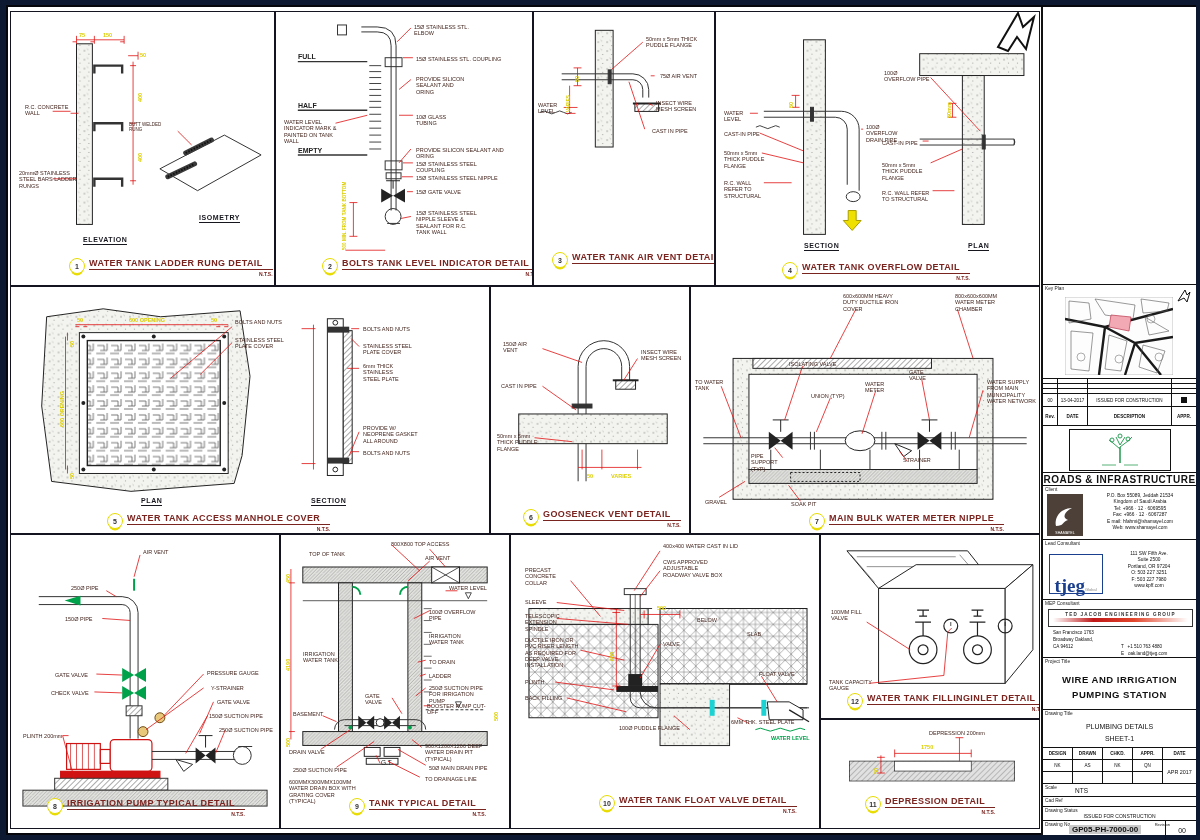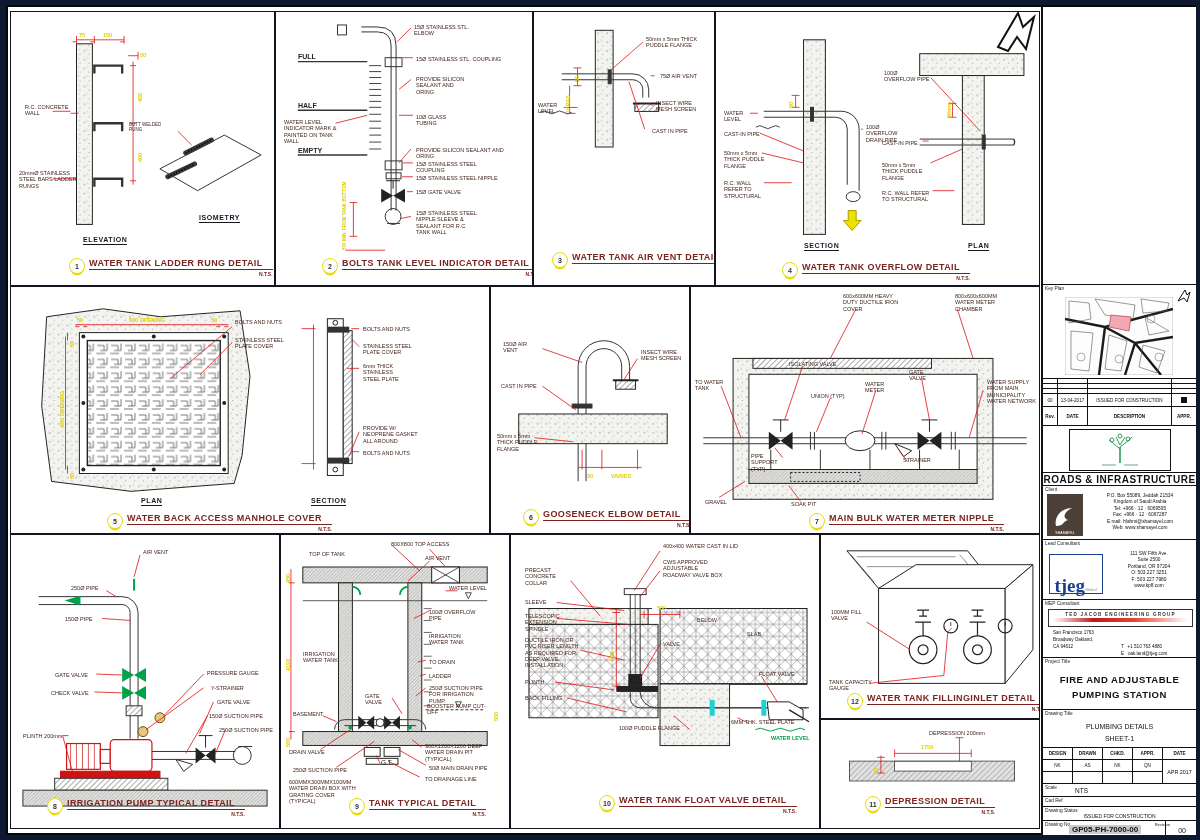--- a/index.html
+++ b/index.html
@@ -276,21 +276,21 @@
     <div class="dim" style="left:118px;top:30px">600 OPENING</div>
     <div class="dim" style="left:200px;top:30px">50</div>
     <div class="dim vdim" style="left:48px;top:140px">600 OPENING</div>
     <div class="dim vdim" style="left:58px;top:60px">50</div>
     <div class="dim vdim" style="left:58px;top:192px">50</div>
     <div class="vcap" style="left:130px;top:210px">PLAN</div>
     <div class="vcap" style="left:300px;top:210px">SECTION</div>
     <div class="pt" style="left:96px;top:226px">
       <span class="bub">5</span>
       <span class="tw">
-          <span class="tt">WATER BACK ACCESS MANHOLE COVER</span>
+          <span class="tt">WATER TANK ACCESS MANHOLE COVER</span>
       <span class="nts">N.T.S.</span>
         </span>
     </div>
   </section>
 
   <section class="panel" style="left:482px;top:279px;width:200px;height:248px">
     <svg class="sk" viewBox="0 0 200 248">
       <rect x="28" y="128" width="150" height="30" fill="url(#spk)" stroke="#222"></rect>
       <g stroke="#333" fill="none" stroke-width="1">
         <path d="M88 128V80a26 26 0 0 1 52 0v14M96 128V80a18 18 0 0 1 36 0v14"></path>
@@ -307,21 +307,21 @@
     </svg>
     <div class="lb" style="left:12px;top:54px;width:40px">150Ø AIR VENT</div>
     <div class="lb" style="left:150px;top:62px;width:44px">INSECT WIRE MESH SCREEN</div>
     <div class="lb" style="left:10px;top:96px;width:42px">CAST IN PIPE</div>
     <div class="lb" style="left:6px;top:146px;width:44px">50mm x 5mm THICK PUDDLE FLANGE</div>
     <div class="dim" style="left:96px;top:186px">50</div>
     <div class="dim" style="left:120px;top:186px">VARIES</div>
     <div class="pt" style="left:32px;top:222px">
       <span class="bub">6</span>
       <span class="tw">
-          <span class="tt">GOOSENECK ELBOW DETAIL</span>
+          <span class="tt">GOOSENECK VENT DETAIL</span>
       <span class="nts">N.T.S.</span>
         </span>
     </div>
   </section>
 
   <section class="panel" style="left:682px;top:279px;width:350px;height:248px">
     <svg class="sk" viewBox="0 0 350 248">
       <rect x="42" y="72" width="262" height="142" fill="url(#spk)" stroke="#222"></rect>
       <rect x="58" y="88" width="230" height="96" fill="#fff" stroke="#222"></rect>
       <rect x="62" y="72" width="180" height="10" fill="url(#hz)" stroke="#222"></rect>
@@ -750,21 +750,21 @@
           <div>CA 94612</div>
       </div>
       <div style="position:absolute;left:78px;top:30px;font-size:4.6px;line-height:1.5;white-space:pre">
         <div>T   +1 510 763 4880</div><div>E   oak.land@tjeg.com</div>
       </div>
     </div>
 
     <div class="tbs" style="top:650px;height:52px">
       <span class="slab">Project Title</span>
       <div style="position:absolute;top:14px;left:0;right:0;text-align:center;font-size:9.5px;font-weight:bold;letter-spacing:.5px;line-height:1.6">
-        <div>FIRE AND ADJUSTABLE</div>
+        <div>WIRE AND IRRIGATION</div>
         <div>PUMPING STATION</div>
       </div>
     </div>
 
     <div class="tbs" style="top:702px;height:38px">
       <span class="slab">Drawing Title</span>
       <div style="position:absolute;top:11px;left:0;right:0;text-align:center;font-size:7px;line-height:1.7">
         <div>PLUMBING DETAILS</div>
         <div>SHEET-1</div>
       </div>

